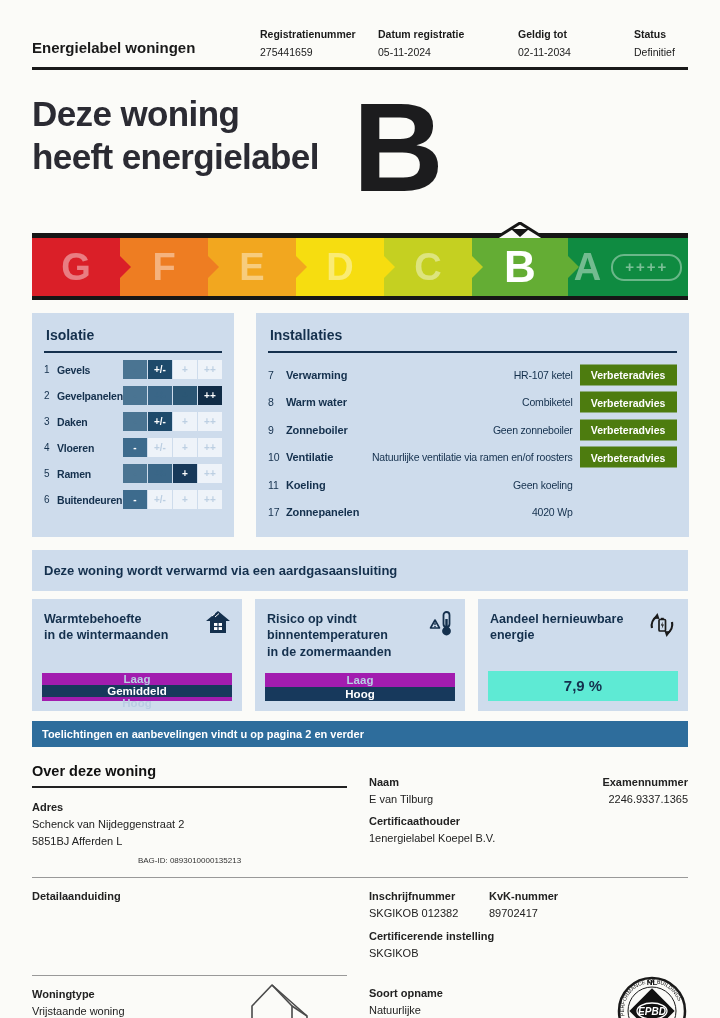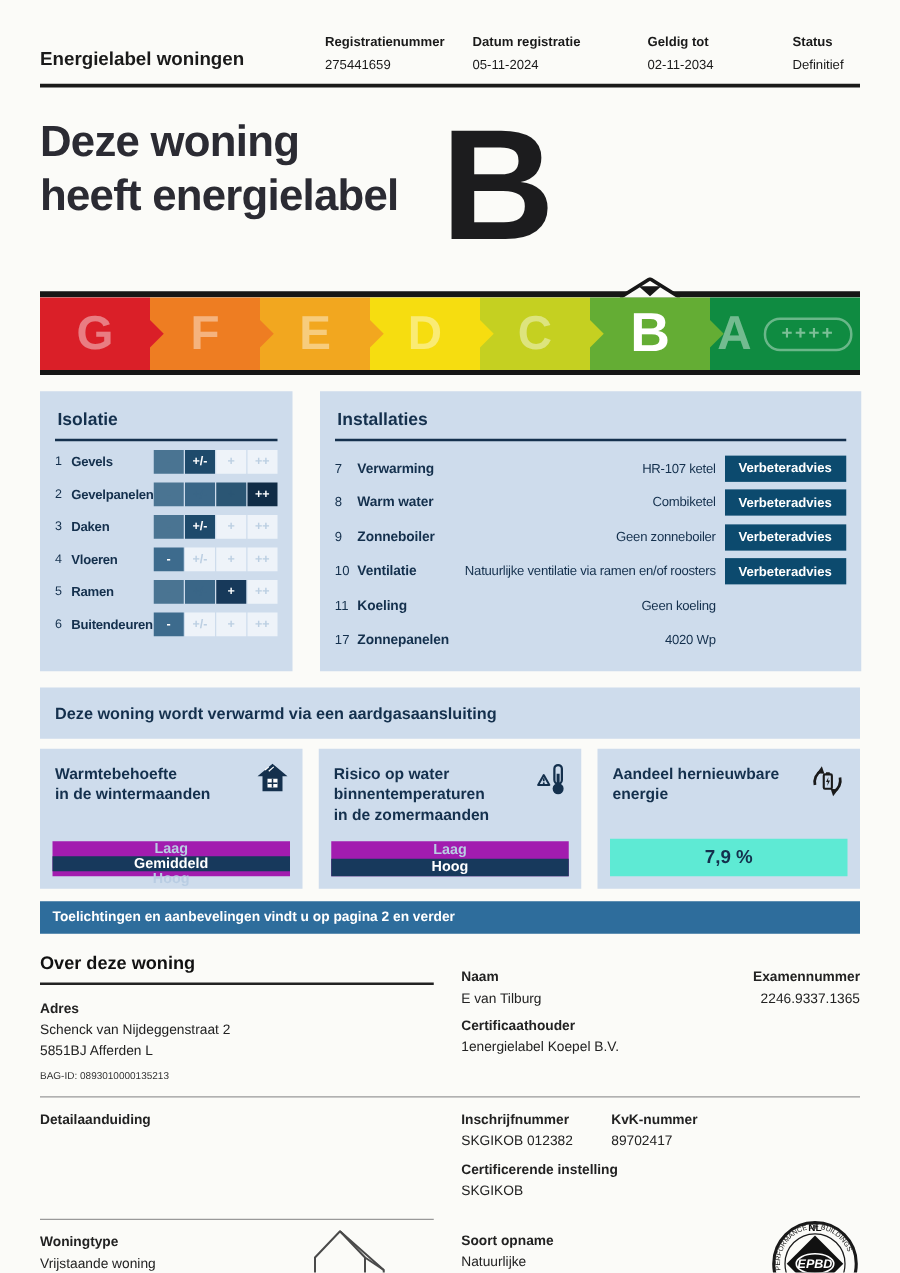--- a/index.html
+++ b/index.html
@@ -54,21 +54,21 @@
             font-size:10px;font-weight:bold;box-sizing:border-box;}
   .cell-light{background:#eef3f9;color:#bccfe2;}
 
   .ins-row{position:relative;display:flex;align-items:center;margin-top:6.5px;height:21px;
            font-size:11px;color:#14304d;padding-right:104px;}
   .ins-row:first-of-type{margin-top:11px;}
   .ins-num{width:18px;font-size:10.5px;}
   .ins-label{width:86px;font-weight:bold;letter-spacing:-0.1px;}
   .ins-value{flex:1;min-width:0;font-size:10.5px;letter-spacing:-0.2px;white-space:nowrap;text-align:right;}
   .ins-btn{position:absolute;right:0;top:50%;transform:translateY(-50%);
-           width:97px;height:21px;background:#0c4a6e;color:#fff;font-size:10.5px;font-weight:bold;
+           width:97px;height:21px;background:#4d7c0f;color:#fff;font-size:10.5px;font-weight:bold;
            display:flex;align-items:center;justify-content:center;}
 
   
   .gas{margin-top:13px;background:#cedcec;padding:13px 12px;font-size:13px;font-weight:bold;color:#14304d;}
   .boxes{display:flex;gap:13px;margin-top:8px;}
   .box{flex:1;background:#cedcec;position:relative;height:112px;padding:12px;box-sizing:border-box;}
   .box-title{font-size:12.5px;font-weight:bold;color:#14304d;line-height:1.35;white-space:pre-line;width:160px;}
   .box-icon{position:absolute;top:11px;right:11px;}
   .selector{position:absolute;left:10px;right:10px;bottom:10px;height:28px;display:flex;background:#a21caf;flex-direction:column;}
   .opt{flex:1;display:flex;align-items:center;justify-content:center;font-size:11.5px;font-weight:bold;color:#b9cde3;}
@@ -78,21 +78,21 @@
   .note{margin-top:10px;background:#2e6d9c;color:#fff;font-size:11px;font-weight:bold;padding:7px 10px;}
 
   
   .cols{display:flex;gap:22px;margin-top:16px;}
   .col-left{width:315px;} .col-right{flex:1;}
   h3{font-size:14.5px;font-weight:bold;color:#111;border-bottom:2px solid #222;padding:0 0 7px;margin:0;}
   .flabel{font-weight:bold;font-size:11px;color:#222;}
   .fvalue{font-size:11px;color:#222;margin-top:5px;}
   .blk{margin-top:13px;}
   .adres-lines div{font-size:11px;margin-top:5px;}
-  .bag{font-size:8px;color:#333;margin-top:9px;}
+  .bag{font-size:8px;color:#333;margin-top:9px;text-align:center;}
   .naam-row{display:flex;justify-content:space-between;}
   .right-align{text-align:right;}
   .divider{height:1px;background:#999;margin-top:12px;}
   .details{display:flex;gap:22px;margin-top:12px;}
   .details-left{width:315px;display:flex;}
   .detail-label{flex:0 0 178px;}
   .facts{flex:1;}
   .fact{display:flex;margin-top:4px;}
   .fact:first-child{margin-top:0;}
   .fact .flabel{width:98px;}
@@ -300,21 +300,21 @@
         <line x1="10" y1="7" x2="14" y2="3.5" stroke="#fff" stroke-width="1"></line>
       </svg>
       <div class="selector">
           <span class="opt">Laag</span>
           <span class="opt selected">Gemiddeld</span>
           <span class="opt">Hoog</span>
         </div>
     </div>
 
     <div class="box">
-      <div class="box-title">Risico op water
+      <div class="box-title">Risico op vindt
 binnentemperaturen
 in de zomermaanden</div>
       <svg class="box-icon" width="26" height="27" viewBox="0 0 26 27">
         <rect x="15.5" y="2" width="6" height="15" rx="3" fill="none" stroke="#14304d" stroke-width="1.8"></rect>
         <circle cx="18.5" cy="21" r="4.4" fill="#14304d"></circle>
         <line x1="18.5" y1="9" x2="18.5" y2="19" stroke="#14304d" stroke-width="2.4"></line>
         <path d="M7 10 L11.5 18 H2.5 Z" fill="none" stroke="#14304d" stroke-width="1.6" stroke-linejoin="round"></path>
         <line x1="7" y1="12.6" x2="7" y2="15" stroke="#14304d" stroke-width="1.4"></line>
         <circle cx="7" cy="16.6" r="0.8" fill="#14304d"></circle>
       </svg>

